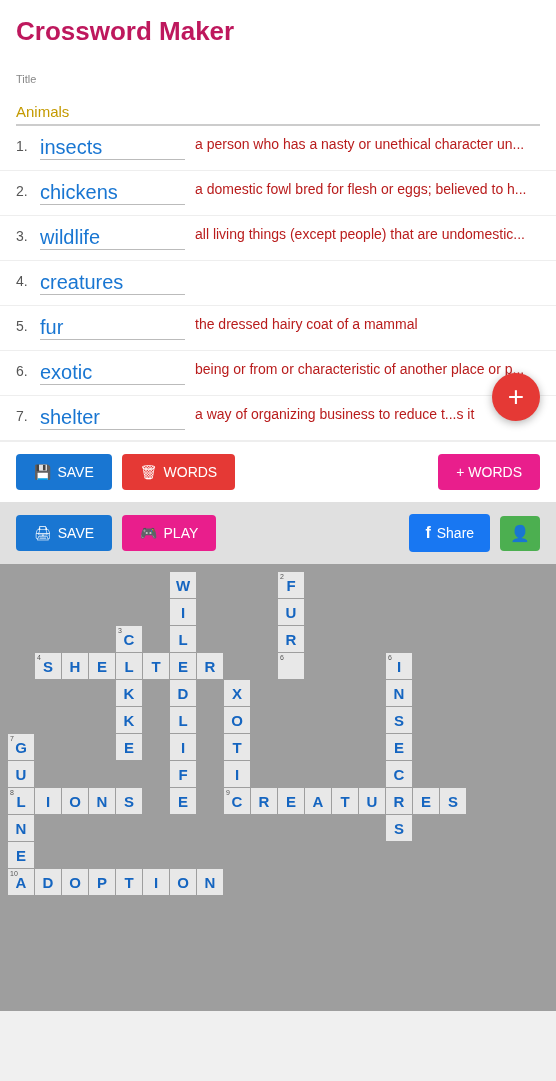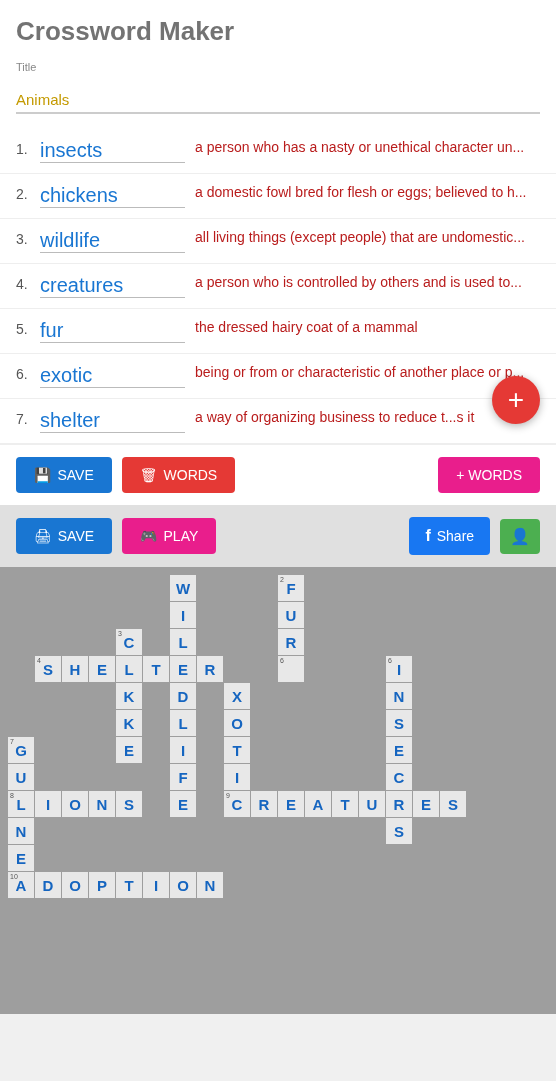--- a/index.html
+++ b/index.html
@@ -6,39 +6,39 @@
     body { font-family: Arial, sans-serif; background: #f0f0f0; width: 556px; min-height: 1081px; }
 
     .top-section {
       background: #fff;
       padding: 16px 16px 0 16px;
     }
 
     .app-title {
       font-size: 26px;
       font-weight: bold;
-      color: #737373;
-      margin-bottom: 14px;
+      color: #be185d;
+      margin-bottom: 26px;
     }
 
     .title-label {
       font-size: 11px;
       color: #888;
       margin-bottom: 18px;
     }
 
     .title-input {
       width: 100%;
       font-size: 15px;
       color: #c49a00;
       border: none;
       border-bottom: 2px solid #ccc;
       outline: none;
       padding-bottom: 4px;
-      margin-bottom: 15px;
+      margin-bottom: 0;
     }
 
     .word-list-container {
       background: #fff;
       max-height: 400px;
       overflow-y: auto;
       position: relative;
     }
 
     .word-row {
@@ -279,21 +279,20 @@
     <span class="word-clue">a domestic fowl bred for flesh or eggs; believed to h...</span>
   </div>
     <div class="word-row" style="padding: 10px 16px;">
     <span class="word-number">3.</span>
     <input class="word-input" type="text" value="wildlife" style="">
     <span class="word-clue">all living things (except people) that are undomestic...</span>
   </div>
     <div class="word-row" style="padding: 10px 16px;">
     <span class="word-number">4.</span>
     <input class="word-input" type="text" value="creatures" style="">
-    <span class="word-clue">a person who is controlled by others and is used to...</span>
   </div>
     <div class="word-row" style="padding: 10px 16px;">
     <span class="word-number">5.</span>
     <input class="word-input" type="text" value="fur" style="">
     <span class="word-clue">the dressed hairy coat of a mammal</span>
   </div>
     <div class="word-row" style="padding: 10px 16px;">
     <span class="word-number">6.</span>
     <input class="word-input" type="text" value="exotic" style="">
     <span class="word-clue">being or from or characteristic of another place or p...</span>

